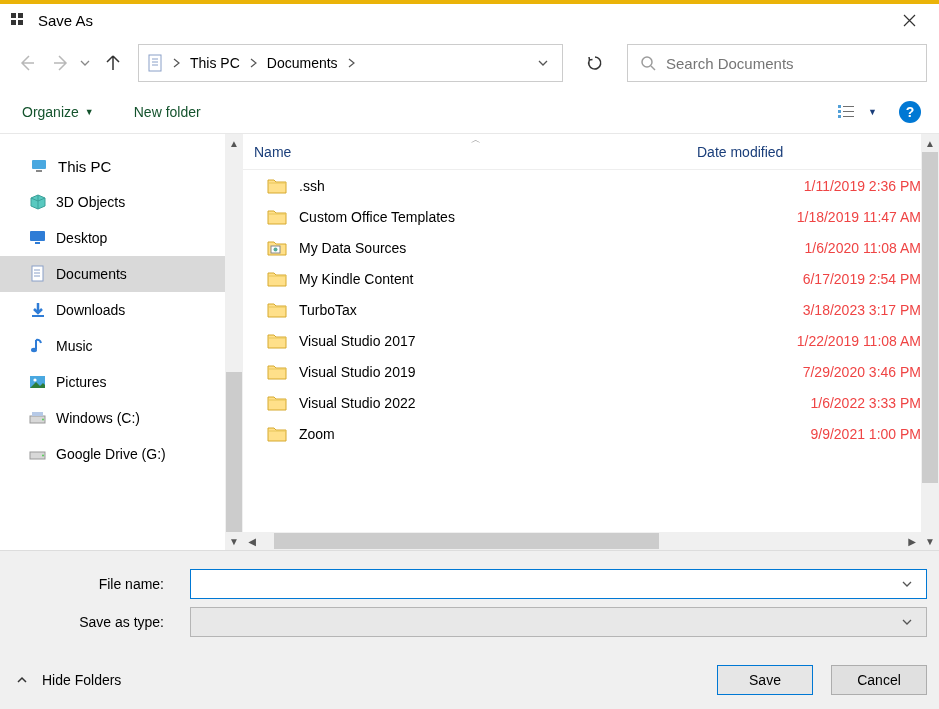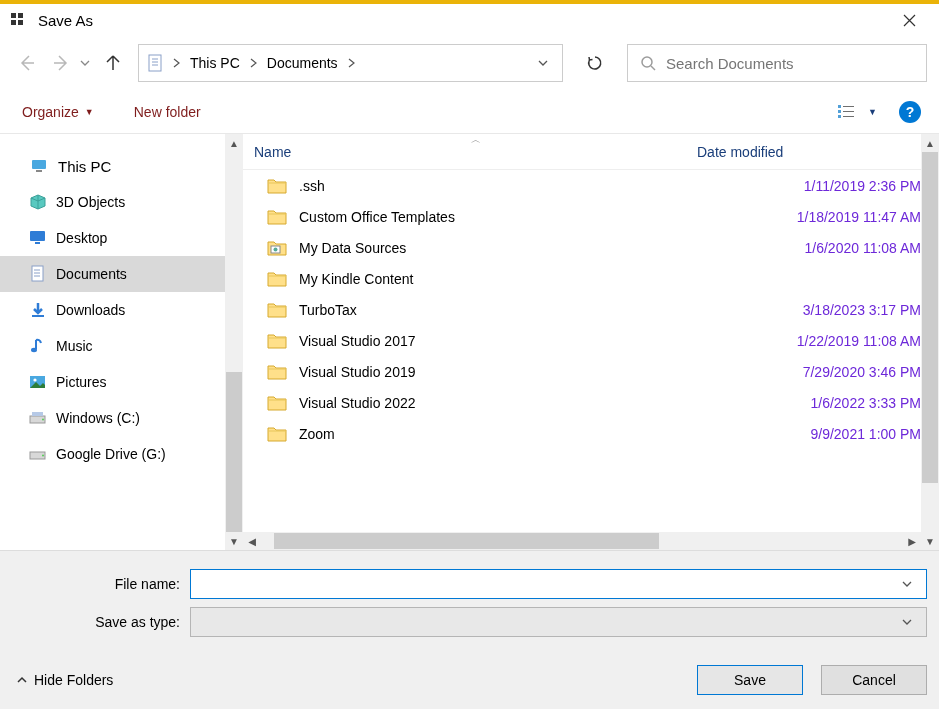--- a/index.html
+++ b/index.html
@@ -88,21 +88,21 @@
       flex:1; margin-left:10px;
       font-family: inherit;
     }
     
     .toolbar {
       height: 44px;
       border-bottom: 1px solid #e8e8e8;
       display:flex; align-items:center;
       padding: 0 18px;
     }
-    .tool-btn { color:#7f1d1d; padding:6px 4px; display:flex; align-items:center;}
+    .tool-btn { color:#14532d; padding:6px 4px; display:flex; align-items:center;}
     .tool-btn .dd { font-size:9px; margin-left:6px;}
     .tool-spacer { flex:1; }
     .view-btn { display:flex; align-items:center; gap:10px; padding:4px;}
     .help-btn {
       width:22px; height:22px; border-radius:50%;
       background:#0078d4; color:#fff;
       display:flex;align-items:center;justify-content:center;
       font-size:14px; font-weight:bold; margin-left:18px;
     }
     
@@ -156,37 +156,37 @@
       position:relative;
     }
     .col-name{flex:0 0 442px; padding-left:11px;}
     .col-date{flex:1; padding-left:12px;}
     .sort-ind{position:absolute; left:228px; top:-1px; font-size:10px; color:#777;}
     .file-rows{flex:1; overflow:hidden;text-align:right;}
     .file-row{
       height: 31px; display:flex; align-items:center;
     }
     .file-row .c-name{flex:0 0 442px; display:flex; align-items:center; padding-left:24px; gap:12px;}
-    .file-row .c-date{flex:1; padding-left:12px; color:#6d28d9;}
+    .file-row .c-date{flex:1; padding-left:12px; color:#ef4444;}
     .folder-ic{width:20px;height:18px;display:flex;align-items:center;justify-content:center;}
     .file-hscroll{height:18px;background:#f0f0f0;display:flex;align-items:center;}
     .file-hscroll .harrow{width:18px;text-align:center;font-size:10px;color:#555;}
     .file-hscroll .htrack{flex:1;position:relative;height:100%;}
     .file-hscroll .hthumb{position:absolute;top:1px;bottom:1px;background:#ccc;}
     .file-vscroll{width:18px;background:#f0f0f0;display:flex;flex-direction:column;align-items:center;}
     .file-vscroll .varrow{height:18px;display:flex;align-items:center;justify-content:center;font-size:10px;color:#555;}
     .file-vscroll .vtrack{flex:1;width:100%;position:relative;}
     .file-vscroll .vthumb{position:absolute;left:1px;right:1px;background:#ccc;}
     
     .inputpanel{
       background:#f0f0f0;
       padding: 18px 12px 6px 12px;
     }
     .field-row{display:flex;align-items:center;margin-bottom:8px;}
-    .field-label{width:178px; text-align:right; padding-right:10px;}
+    .field-label{width:178px; text-align:right; padding-right:26px;}
     .file-name-input{
       flex:1; height:30px;
       border:1px solid #0078d4;
       background:#fff;
       display:flex; align-items:center;
       position:relative;
     }
     .file-name-input input{flex:1;border:none;outline:none;padding:0 8px;height:100%;font-family:inherit;font-size:14px;}
     .combo-btn{width:24px;text-align:center;color:#555;font-size:11px;}
     .save-type-input{
@@ -197,23 +197,23 @@
       position:relative;
     }
     .save-type-input .sel{flex:1;padding:0 8px;}
     
     .btnrow{
       background:#f0f0f0;
       height:58px;
       display:flex; align-items:center;
       padding: 0 12px;
     }
-    .hidefolders{display:flex;align-items:center;gap:6px;padding:4px;}
+    .hidefolders{display:flex;align-items:center;gap:14px;padding:4px;}
     .btn{
-      height:30px; width:106px;
+      height:30px; width:96px;
       border:1px solid #adadad;
       background:#e0e0e0;
       display:flex;align-items:center;justify-content:center;
       margin-left:18px;
     }
     .btn.primary{border:1.5px solid #0078d4;background:#e6e6e6;}
     
     svg { display:block; }
   </style>
 </head>
@@ -480,20 +480,21 @@
           <div class="file-row">
       <div class="c-name">
               <span class="folder-ic">
                 <svg width="20" height="17" viewBox="0 0 20 17">
                   <path d="M1 3 L7 3 L9 5 L19 5 L19 16 L1 16 Z" fill="#ffe08a" stroke="#d6a92f"></path>
                   <path d="M1 6 H19" stroke="#e8c55a"></path>
                 </svg>
               </span>
               <span>My Kindle Content</span>
             </div>
+      <div class="c-date">6/17/2019 2:54 PM</div>
     </div>
           <div class="file-row">
       <div class="c-name">
               <span class="folder-ic">
                 <svg width="20" height="17" viewBox="0 0 20 17">
                   <path d="M1 3 L7 3 L9 5 L19 5 L19 16 L1 16 Z" fill="#ffe08a" stroke="#d6a92f"></path>
                   <path d="M1 6 H19" stroke="#e8c55a"></path>
                 </svg>
               </span>
               <span>TurboTax</span>

